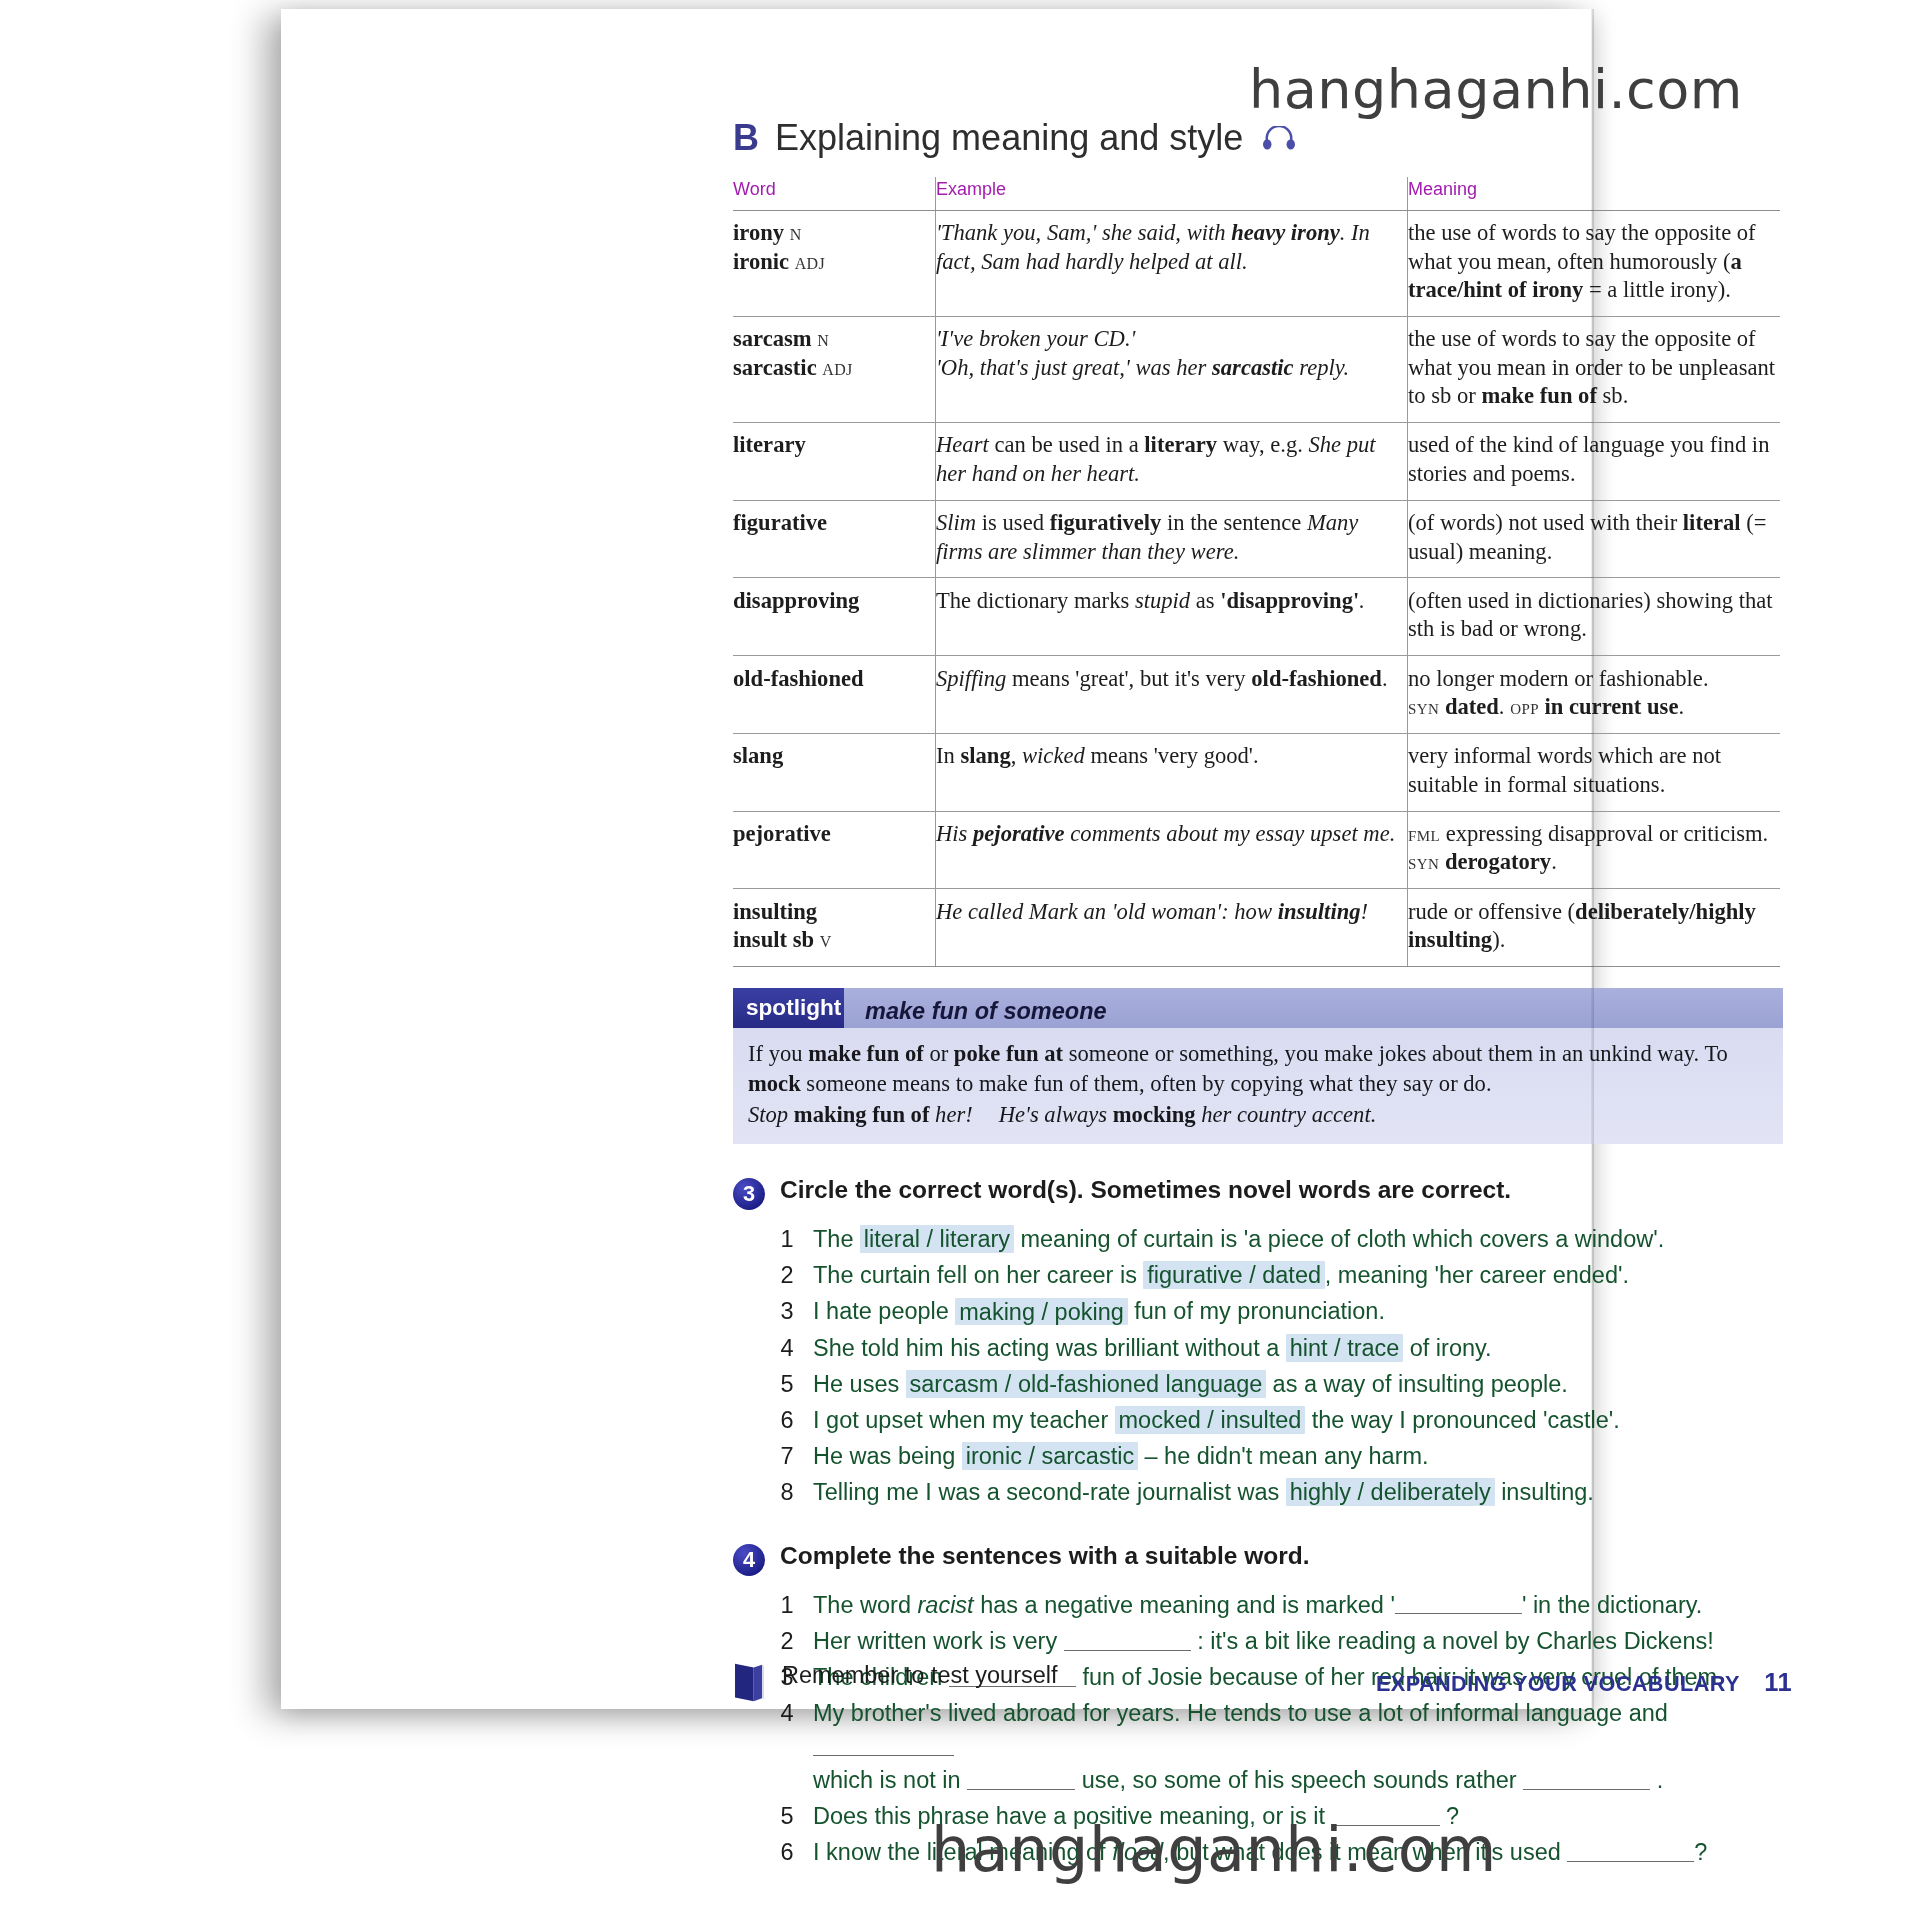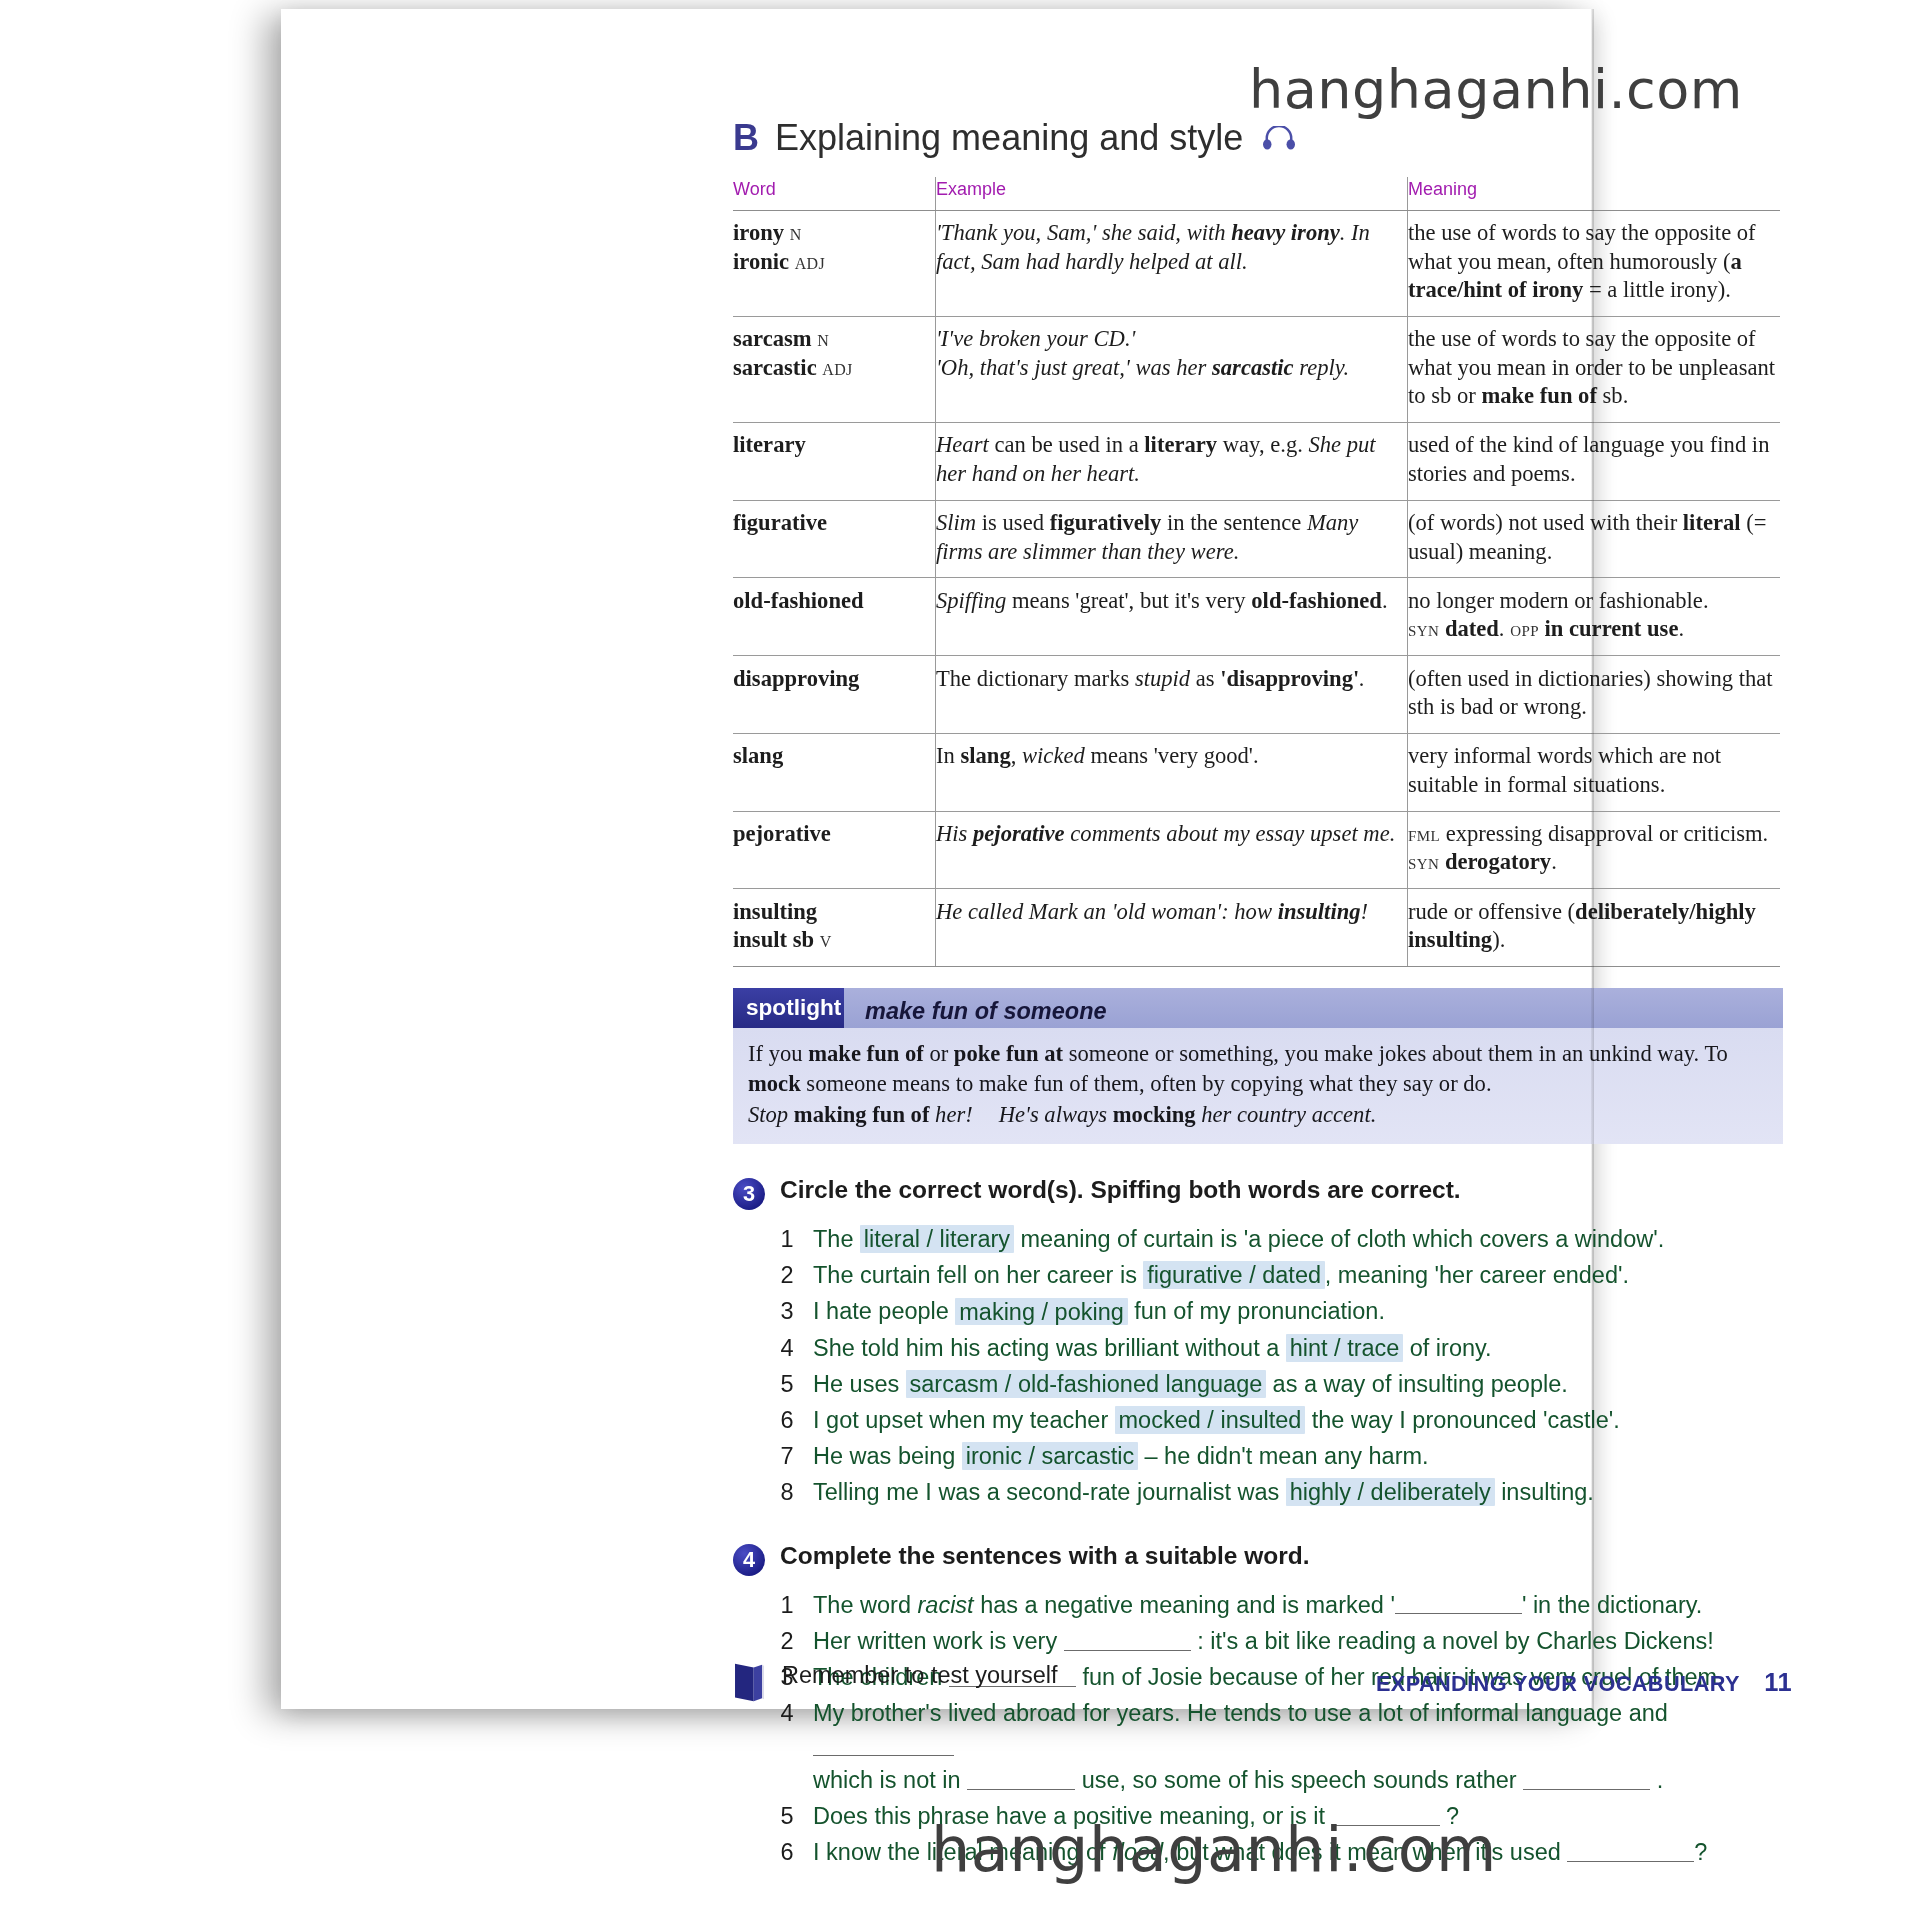--- a/index.html
+++ b/index.html
@@ -312,28 +312,28 @@
             <td class="cell-word"><span class="w-bold">literary</span></td>
             <td class="cell-ex"><span class="i">Heart</span> <span class="ni">can be used in a</span> <span class="b">literary</span> <span class="ni">way, e.g.</span> She put her hand on her heart.</td>
             <td class="cell-mean">used of the kind of language you find in stories and poems.</td>
           </tr>
           <tr>
             <td class="cell-word"><span class="w-bold">figurative</span></td>
             <td class="cell-ex"><span class="i">Slim</span> <span class="ni">is used</span> <span class="b">figuratively</span> <span class="ni">in the sentence</span> Many firms are slimmer than they were.</td>
             <td class="cell-mean">(of words) not used with their <span class="b">literal</span> (= usual) meaning.</td>
           </tr>
           <tr>
+            <td class="cell-word"><span class="w-bold">disapproving</span></td>
+            <td class="cell-ex"><span class="ni">The dictionary marks</span> stupid <span class="ni">as</span> <span class="b">'disapproving'</span>.</td>
+            <td class="cell-mean">(often used in dictionaries) showing that sth is bad or wrong.</td>
+          </tr>
+          <tr>
             <td class="cell-word"><span class="w-bold">old-fashioned</span></td>
             <td class="cell-ex"><span class="i">Spiffing</span> <span class="ni">means 'great', but it's very</span> <span class="b">old-fashioned</span><span class="ni">.</span></td>
             <td class="cell-mean">no longer modern or fashionable.<br><span class="lbl">SYN</span> <span class="b">dated</span>. <span class="lbl">OPP</span> <span class="b">in current use</span>.</td>
-          </tr>
-          <tr>
-            <td class="cell-word"><span class="w-bold">disapproving</span></td>
-            <td class="cell-ex"><span class="ni">The dictionary marks</span> stupid <span class="ni">as</span> <span class="b">'disapproving'</span>.</td>
-            <td class="cell-mean">(often used in dictionaries) showing that sth is bad or wrong.</td>
           </tr>
           <tr>
             <td class="cell-word"><span class="w-bold">slang</span></td>
             <td class="cell-ex"><span class="ni">In</span> <span class="b">slang</span><span class="ni">,</span> wicked <span class="ni">means 'very good'.</span></td>
             <td class="cell-mean">very informal words which are not suitable in formal situations.</td>
           </tr>
           <tr>
             <td class="cell-word"><span class="w-bold">pejorative</span></td>
             <td class="cell-ex">His <span class="bi">pejorative</span> comments about my essay upset me.</td>
             <td class="cell-mean"><span class="lbl">FML</span> expressing disapproval or criticism. <span class="lbl">SYN</span> <span class="b">derogatory</span>.</td>
@@ -353,21 +353,21 @@
       </div>
       <div id="spot-body">
         <div id="spot-text">If you <span class="b">make fun of</span> or <span class="b">poke fun at</span> someone or something, you make jokes about them in an unkind way. To <span class="b">mock</span> someone means to make fun of them, often by copying what they say or do.</div>
         <div id="spot-line3">Stop <span class="b">making fun of</span> her!<span class="gap"></span>He's always <span class="b">mocking</span> her country accent.</div>
       </div>
     </div>
 
     <div class="exercise">
       <div class="ex-head">
         <div class="ex-num">3</div>
-        <div class="ex-title">Circle the correct word(s). Spiffing both words are correct.</div>
+        <div class="ex-title">Circle the correct word(s). Sometimes novel words are correct.</div>
       </div>
       <ol class="ex-list" id="ex3-list">
           <li>The <span class="hl">literal / literary</span> meaning of curtain is 'a piece of cloth which covers a window'.</li>
           <li>The curtain fell on her career is <span class="hl">figurative / dated</span>, meaning 'her career ended'.</li>
           <li>I hate people <span class="hl">making / poking</span> fun of my pronunciation.</li>
           <li>She told him his acting was brilliant without a <span class="hl">hint / trace</span> of irony.</li>
           <li>He uses <span class="hl">sarcasm / old-fashioned language</span> as a way of insulting people.</li>
           <li>I got upset when my teacher <span class="hl">mocked / insulted</span> the way I pronounced 'castle'.</li>
           <li>He was being <span class="hl">ironic / sarcastic</span> – he didn't mean any harm.</li>
           <li>Telling me I was a second-rate journalist was <span class="hl">highly / deliberately</span> insulting.</li>

